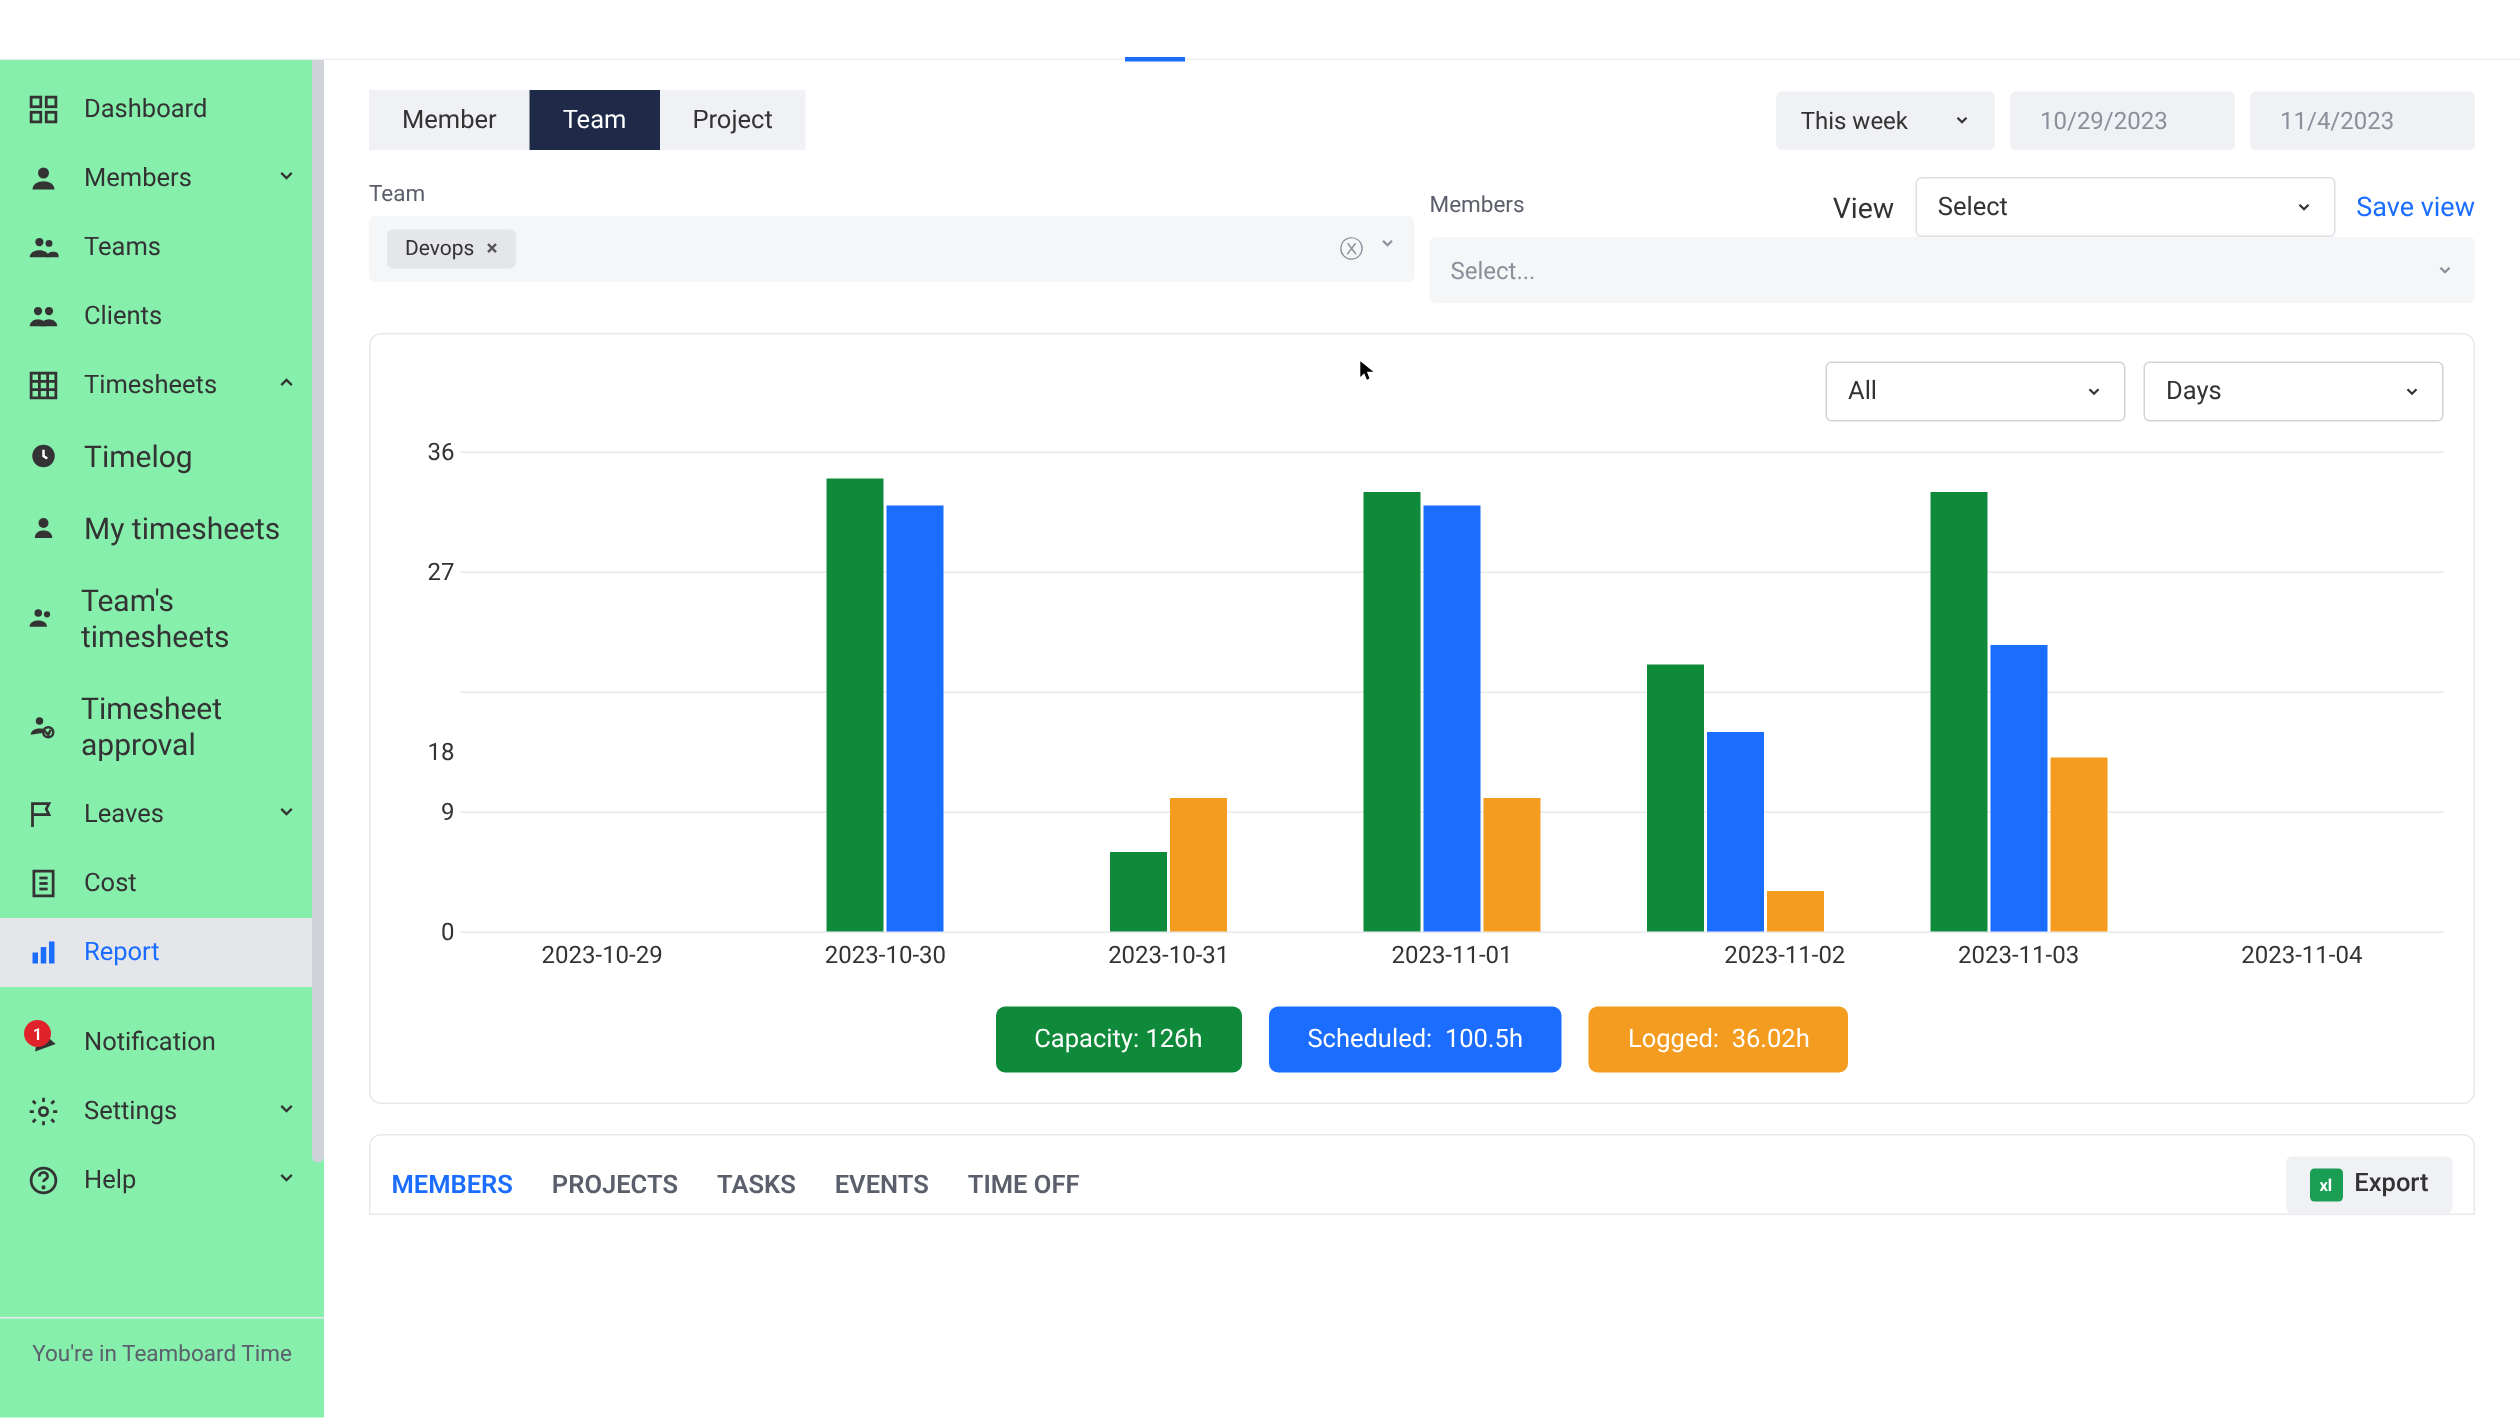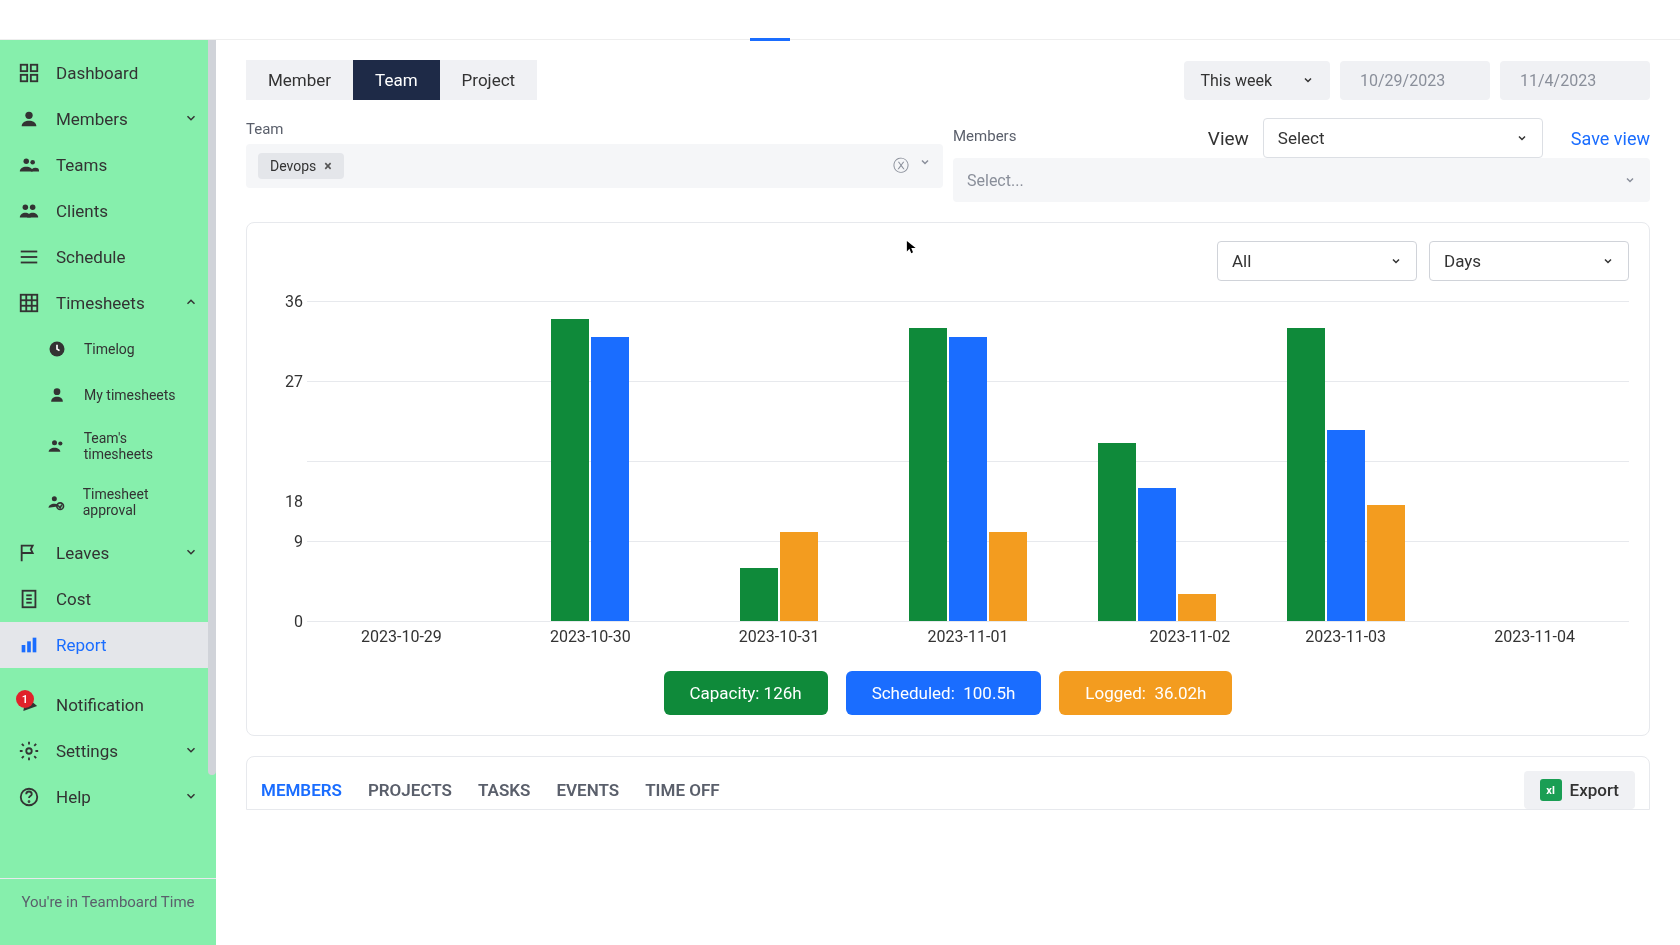--- a/index.html
+++ b/index.html
@@ -3,21 +3,21 @@
 <meta charset="utf-8">
 <style>
 *{box-sizing:border-box;margin:0;padding:0;font-family:-apple-system,BlinkMacSystemFont,"Segoe UI",Roboto,sans-serif}
 body{background:#fff;overflow:hidden;width:1680px;height:945px}
 .app{display:flex;height:945px;position:relative}
 .topbar{position:absolute;top:0;left:0;right:0;height:40px;background:#fff;border-bottom:1px solid #eee;z-index:10}
 .topbar::after{content:"";position:absolute;left:750px;top:38px;width:40px;height:3px;background:#1a6dff}
 .sidebar{width:216px;background:#86efac;padding-top:50px;flex-shrink:0;position:relative}
 .sidebar::after{content:"";position:absolute;right:0;top:30px;bottom:170px;width:8px;background:#d0d3d9;border-radius:4px}
 .nav-item{display:flex;align-items:center;padding:12px 18px;color:#333;font-size:17px;cursor:pointer}
-.nav-item.sub{padding-left:46px;font-size:14px}
+.nav-item.sub{padding-left:18px;font-size:20px}
 .nav-item.active{background:#e4e6ea;color:#1a6dff}
 .nav-item .ico{width:22px;height:22px;margin-right:16px;display:flex;align-items:center;justify-content:center}
 .nav-item .chev{margin-left:auto}
 .chev svg{width:14px;height:14px}
 .badge{background:#e0222b;color:#fff;border-radius:50%;width:18px;height:18px;font-size:11px;display:flex;align-items:center;justify-content:center;position:absolute;margin-left:-8px;margin-top:-12px;font-weight:600}
 .footer-note{position:absolute;bottom:20px;left:0;right:0;text-align:center;font-size:15px;color:#5a5f6b;padding:14px 0;border-top:1px solid #e7e9ed}
 .main{flex:1;background:#fff;padding:60px 30px 0 30px;overflow:hidden}
 .tabs{display:flex;gap:0;margin-bottom:20px;align-items:center}
 .tab{padding:10px 22px;background:#f0f1f4;color:#333;font-size:17px;cursor:pointer}
 .tab.active{background:#1e2a47;color:#fff}
@@ -27,21 +27,21 @@
 .filters{display:flex;gap:10px;align-items:flex-start;margin-bottom:20px}
 .filter-col{flex:1}
 .filter-label{font-size:15px;color:#5a5f6b;margin-bottom:6px}
 .filter-input{background:#f5f6f8;border-radius:4px;padding:8px 12px;display:flex;align-items:center;min-height:44px}
 .chip{background:#e4e6ea;padding:5px 12px;border-radius:4px;font-size:14px;color:#333;display:flex;align-items:center;gap:8px}
 .chip-x{cursor:pointer;font-weight:700;color:#555}
 .filter-icons{margin-left:auto;display:flex;gap:10px;color:#8a8f9a}
 .view-row{display:flex;align-items:center;gap:10px}
 .view-label{font-size:19px;color:#333;margin-right:4px}
 .view-select{border:1px solid #dcdfe4;border-radius:4px;padding:9px 14px;min-width:280px;font-size:17px;color:#333;display:flex;align-items:center;justify-content:space-between}
-.save-link{color:#1a6dff;font-size:18px;cursor:pointer;margin-left:18px}
+.save-link{color:#1a6dff;font-size:18px;cursor:pointer;margin-left:4px}
 .members-select{background:#f5f6f8;border-radius:4px;padding:12px 14px;font-size:16px;color:#8a8f9a;display:flex;align-items:center;justify-content:space-between;min-width:560px;min-height:44px}
 .chart-card{border:1px solid #e7e9ed;border-radius:8px;padding:18px 20px 20px 20px;margin-bottom:20px}
 .chart-controls{display:flex;justify-content:flex-end;gap:12px;margin-bottom:20px}
 .ctrl-dd{border:1px solid #d0d3d9;border-radius:4px;padding:9px 14px;font-size:17px;color:#333;display:flex;align-items:center;justify-content:space-between;min-width:200px;background:#fff}
 .plot{position:relative;height:350px;margin-left:40px}
 .yaxis{position:absolute;left:-40px;top:0;bottom:30px;width:36px}
 .ytick{position:absolute;right:0;font-size:16px;color:#333;transform:translateY(-50%)}
 .gridline{position:absolute;left:0;right:0;height:1px;background:#e7e9ed}
 .bars-area{position:absolute;left:0;right:0;top:0;bottom:30px}
 .bar-group{position:absolute;bottom:0;display:flex;align-items:flex-end;gap:2px;transform:translateX(-50%)}
@@ -51,21 +51,21 @@
 .bar.logged{background:#f39c1f}
 .xaxis{position:absolute;left:0;right:0;bottom:0;height:24px}
 .xtick{position:absolute;font-size:16px;color:#333;transform:translateX(-50%)}
 .legend{display:flex;justify-content:center;gap:18px;margin-top:20px}
 .legend-item{padding:12px 26px;border-radius:6px;color:#fff;font-size:17px}
 .legend-item.cap{background:#0f8a3a}
 .legend-item.sch{background:#1a6dff}
 .legend-item.log{background:#f39c1f}
 .subtabs{display:flex;gap:26px;padding:14px 14px 0 14px;font-size:17px;font-weight:600;color:#5a5f6b;align-items:center;border:1px solid #e7e9ed;border-radius:8px 8px 0 0}
 .subtab.active{color:#1a6dff}
-.export-btn{margin-left:auto;background:#f0f1f4;border-radius:4px;padding:8px 16px;display:flex;align-items:center;gap:8px;font-weight:500;color:#333}
+.export-btn{margin-left:auto;background:#f0f1f4;border-radius:4px;padding:8px 16px;display:flex;gap:8px;font-weight:500;color:#333}
 .xl-ico{background:#1a9e54;color:#fff;width:22px;height:22px;border-radius:3px;font-size:11px;font-weight:700;display:flex;align-items:center;justify-content:center}
 .cursor{position:absolute;left:906px;top:240px;width:14px;height:14px;pointer-events:none;z-index:20}
 </style>
 </head>
 <body>
 
 <div class="app">
   <div class="topbar"></div>
 
   <div class="sidebar">
@@ -106,30 +106,20 @@
     <div class="nav-item">
         <span class="ico">
           <svg viewBox="0 0 24 24" width="22" height="22" fill="#333">
             <circle cx="8" cy="8" r="3"></circle>
             <circle cx="16" cy="8" r="3"></circle>
             <path d="M2 19c0-3 3-5 6-5s6 2 6 5"></path>
             <path d="M10 19c0-3 3-5 6-5s6 2 6 5"></path>
           </svg>
         </span>
         <span>Clients</span>
-      </div>
-    <div class="nav-item">
-        <span class="ico">
-          <svg viewBox="0 0 24 24" width="22" height="22" fill="none" stroke="#333" stroke-width="2">
-            <line x1="3" y1="6" x2="21" y2="6"></line>
-            <line x1="3" y1="12" x2="21" y2="12"></line>
-            <line x1="3" y1="18" x2="21" y2="18"></line>
-          </svg>
-        </span>
-        <span>Schedule</span>
       </div>
     <div class="nav-item">
         <span class="ico">
           <svg viewBox="0 0 24 24" width="22" height="22" fill="none" stroke="#333" stroke-width="2">
             <rect x="3" y="3" width="18" height="18"></rect>
             <line x1="3" y1="9" x2="21" y2="9"></line>
             <line x1="3" y1="15" x2="21" y2="15"></line>
             <line x1="9" y1="3" x2="9" y2="21"></line>
             <line x1="15" y1="3" x2="15" y2="21"></line>
           </svg>

